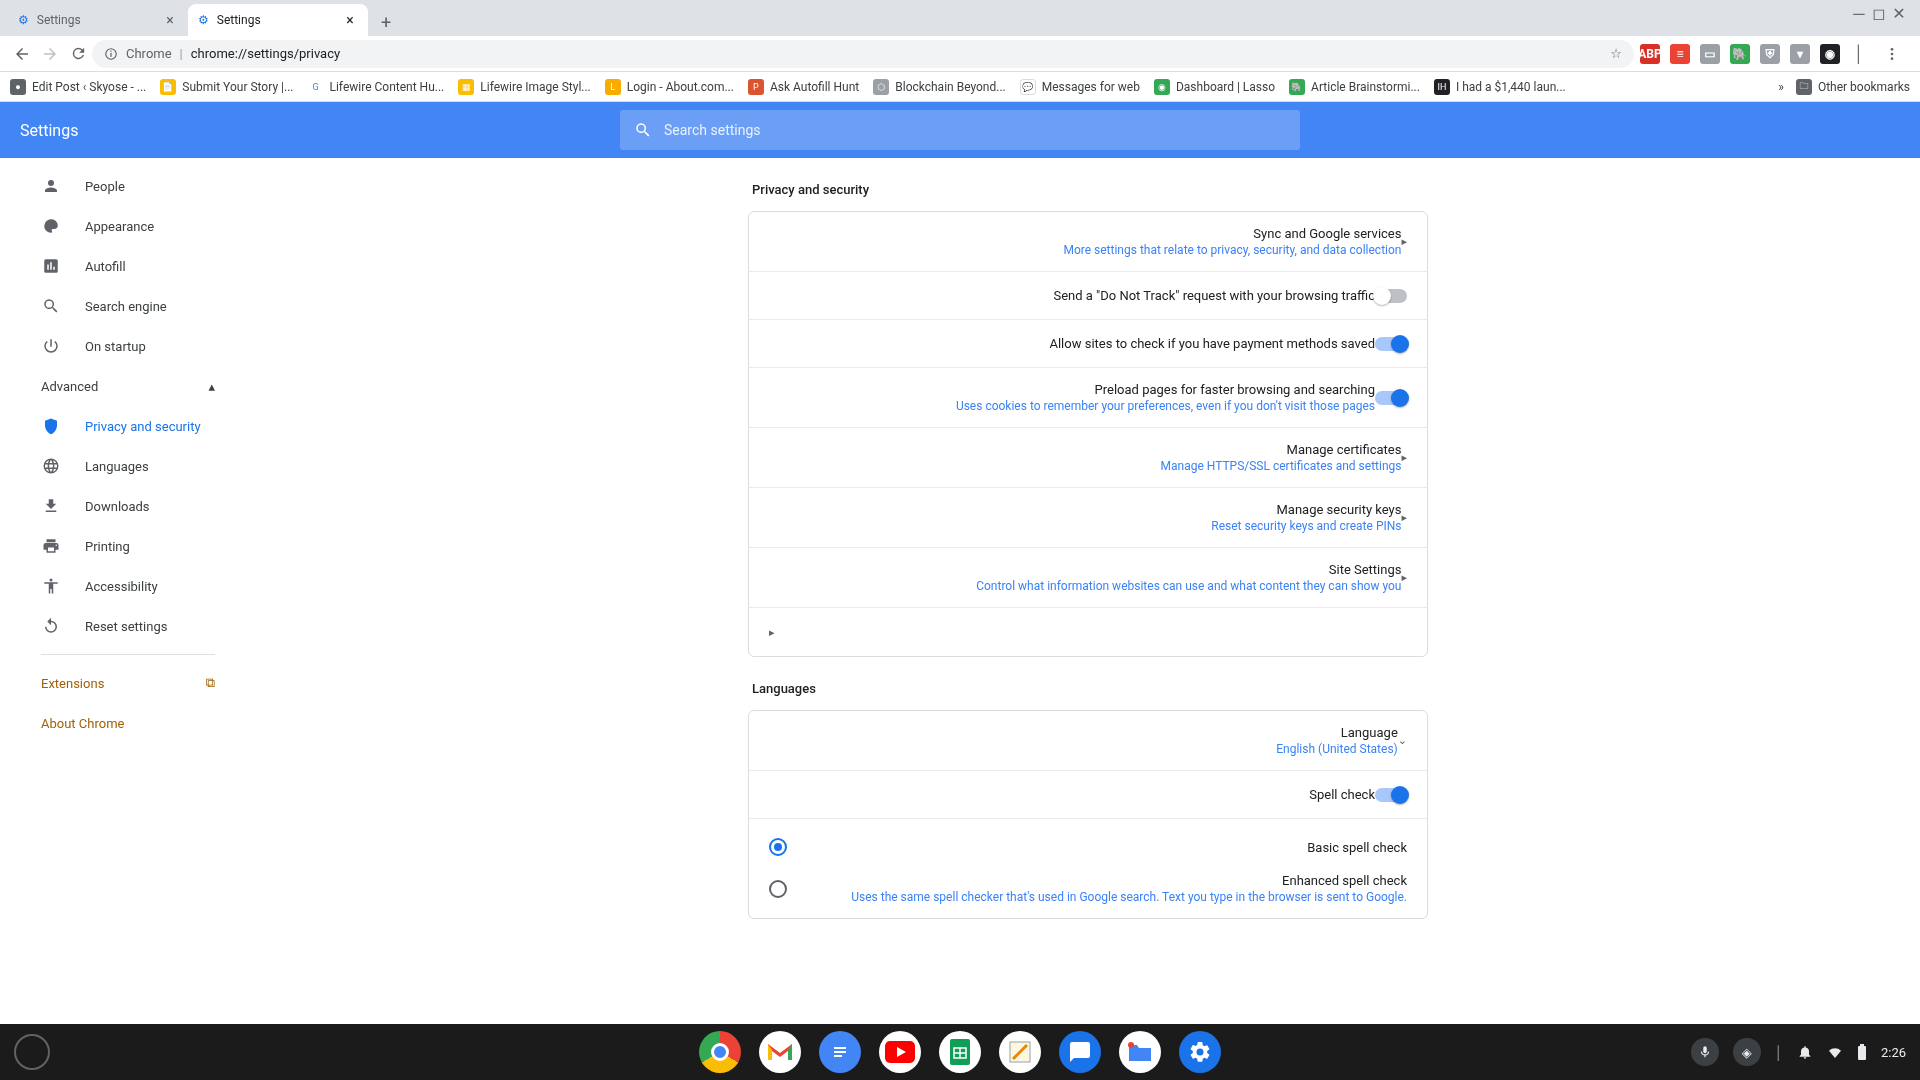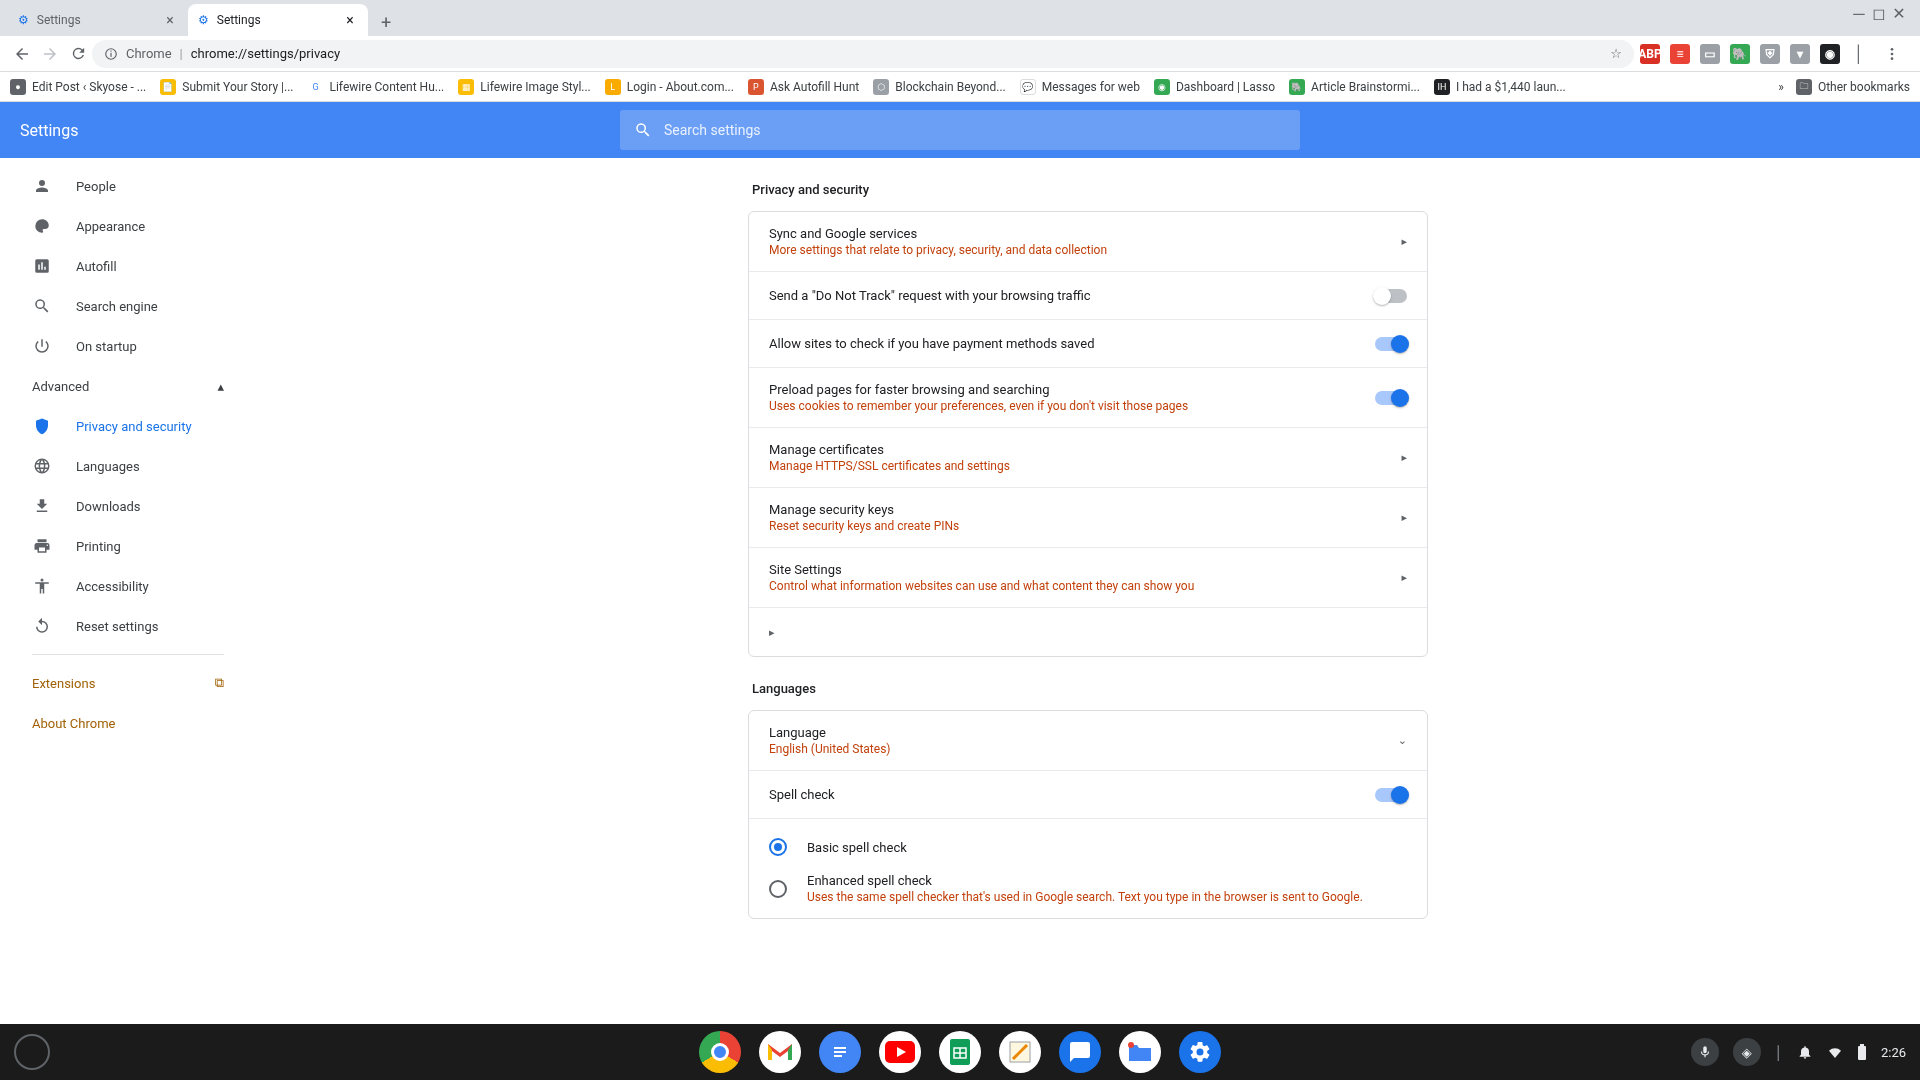--- a/index.html
+++ b/index.html
@@ -32,38 +32,38 @@
 .bookmarks-right { margin-left: auto; display: flex; align-items: center; gap: 12px; }
 
 
 .settings-header { height: 56px; background: #4285f4; display: flex; align-items: center; padding: 0 20px; color: #fff; }
 .settings-title { font-size: 16px; font-weight: 400; }
 .search-wrap { margin-left: auto; margin-right: auto; width: 680px; height: 40px; background: rgba(255,255,255,0.22); border-radius: 3px; display: flex; align-items: center; padding: 0 14px; gap: 12px; position: absolute; left: 50%; transform: translateX(-50%); }
 .search-wrap input { background: transparent; border: none; outline: none; color: #fff; font-size: 14px; flex: 1; }
 .search-wrap input::placeholder { color: rgba(255,255,255,0.85); }
 
 .settings-body { display: flex; height: calc(1080px - 36px - 36px - 30px - 56px - 56px); }
-.sidebar { width: 256px; padding: 8px 8px; }
+.sidebar { width: 256px; padding: 8px 17px; }
 .side-item { height: 40px; display: flex; align-items: center; padding: 0 24px; gap: 24px; font-size: 13px; color: #3c4043; }
 .side-item.active { color: #1a73e8; }
 .side-item .side-icon { width: 20px; color: #5f6368; display: flex; justify-content: center; }
 .side-item.active .side-icon { color: #1a73e8; }
 .side-group { height: 40px; display: flex; align-items: center; padding: 0 24px; font-size: 13px; color: #3c4043; justify-content: space-between; }
 .side-divider { height: 1px; background: #e0e0e0; margin: 8px 24px; }
 .side-simple { height: 40px; display: flex; align-items: center; padding: 0 24px; font-size: 13px; color: #a16207; justify-content: space-between; }
 
 .main { flex: 1; display: flex; justify-content: center; overflow-y: auto; padding-bottom: 40px; }
 .main-col { width: 680px; }
 .section-title { font-size: 13px; color: #202124; font-weight: 500; margin: 24px 0 14px 4px; }
 .card { border: 1px solid #dadce0; border-radius: 6px; background: #fff; }
 .row { padding: 14px 20px; display: flex; align-items: center; border-bottom: 1px solid #e8eaed; min-height: 48px; }
 .row:last-child { border-bottom: none; }
-.row-text { flex: 1; }
+.row-text { flex: 1; text-align: right; }
 .row-title { font-size: 13px; color: #202124; }
-.row-sub { font-size: 12px; color: #c2410c; margin-top: 2px; }
+.row-sub { font-size: 12px; color: #3b82f6; margin-top: 2px; }
 .row-arrow { color: #5f6368; font-size: 11px; }
 
 .toggle { width: 32px; height: 14px; border-radius: 7px; position: relative; }
 .toggle.off { background: #bdc1c6; }
 .toggle.on { background: #a8c7fa; }
 .toggle::after { content: ''; position: absolute; width: 18px; height: 18px; border-radius: 50%; top: -2px; box-shadow: 0 1px 2px rgba(0,0,0,0.3); }
 .toggle.off::after { left: -2px; background: #fff; }
 .toggle.on::after { right: -2px; background: #1a73e8; }
 
 .radio { width: 18px; height: 18px; border: 2px solid #5f6368; border-radius: 50%; display: flex; align-items: center; justify-content: center; margin-right: 20px; flex-shrink: 0; }

